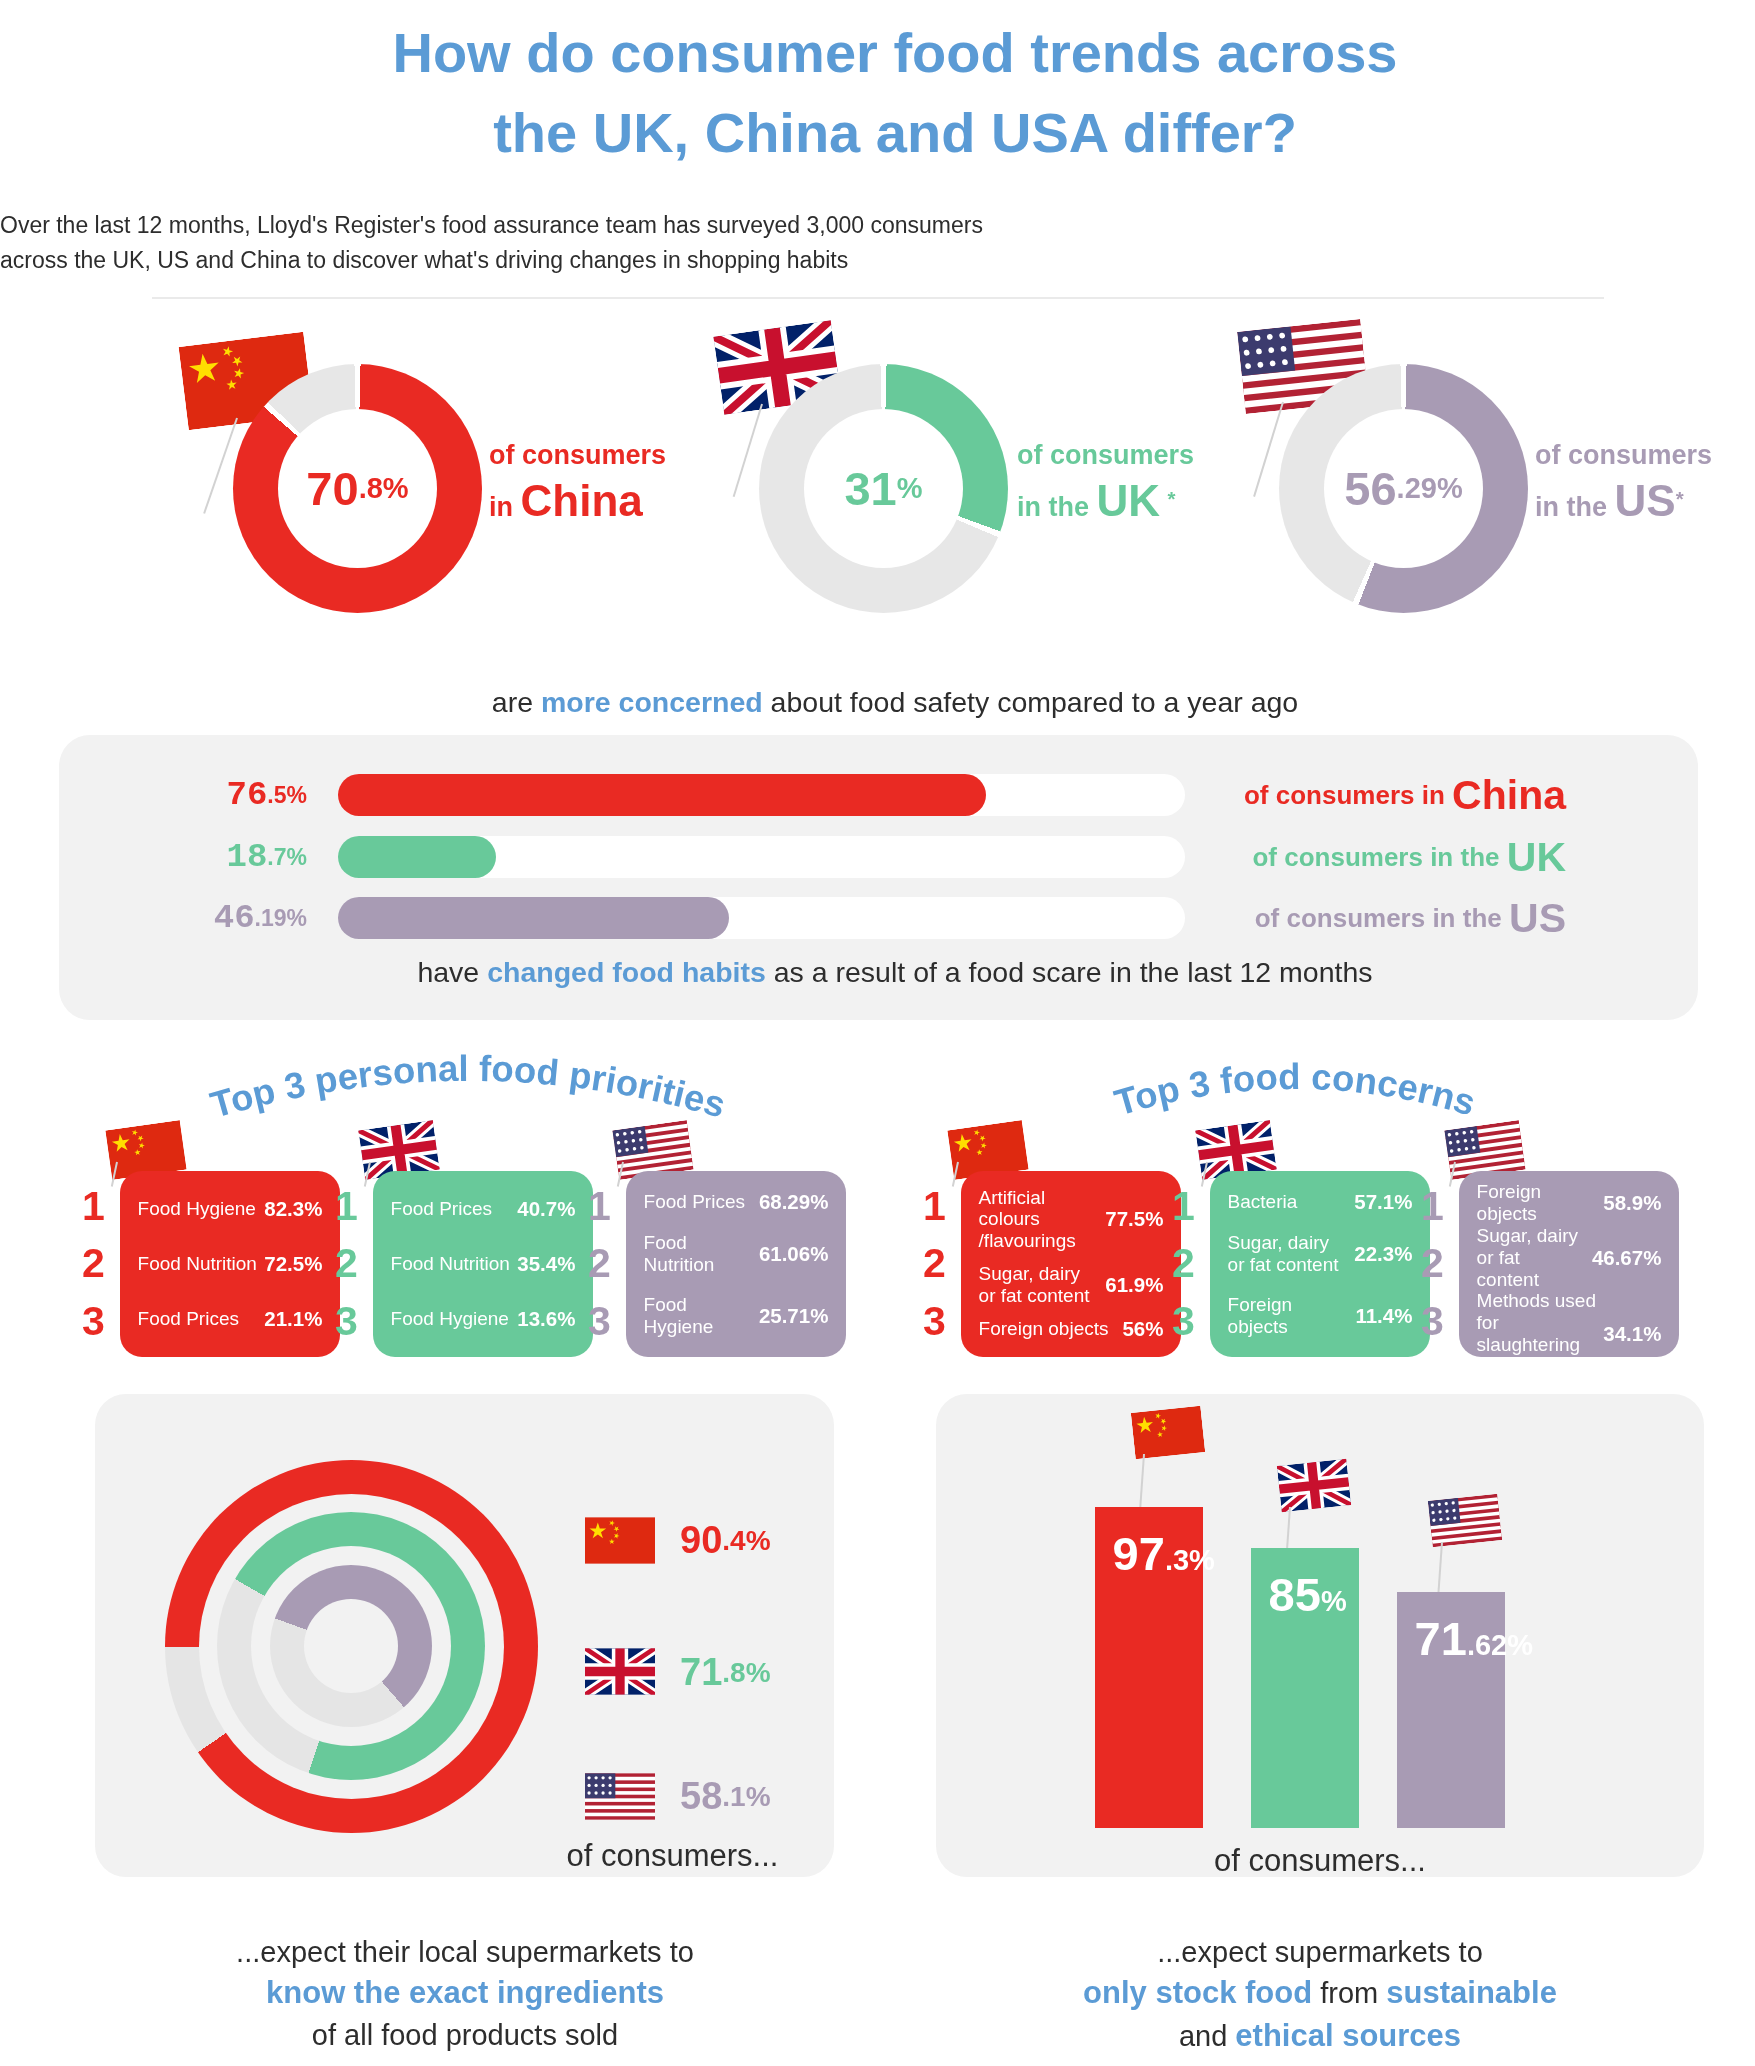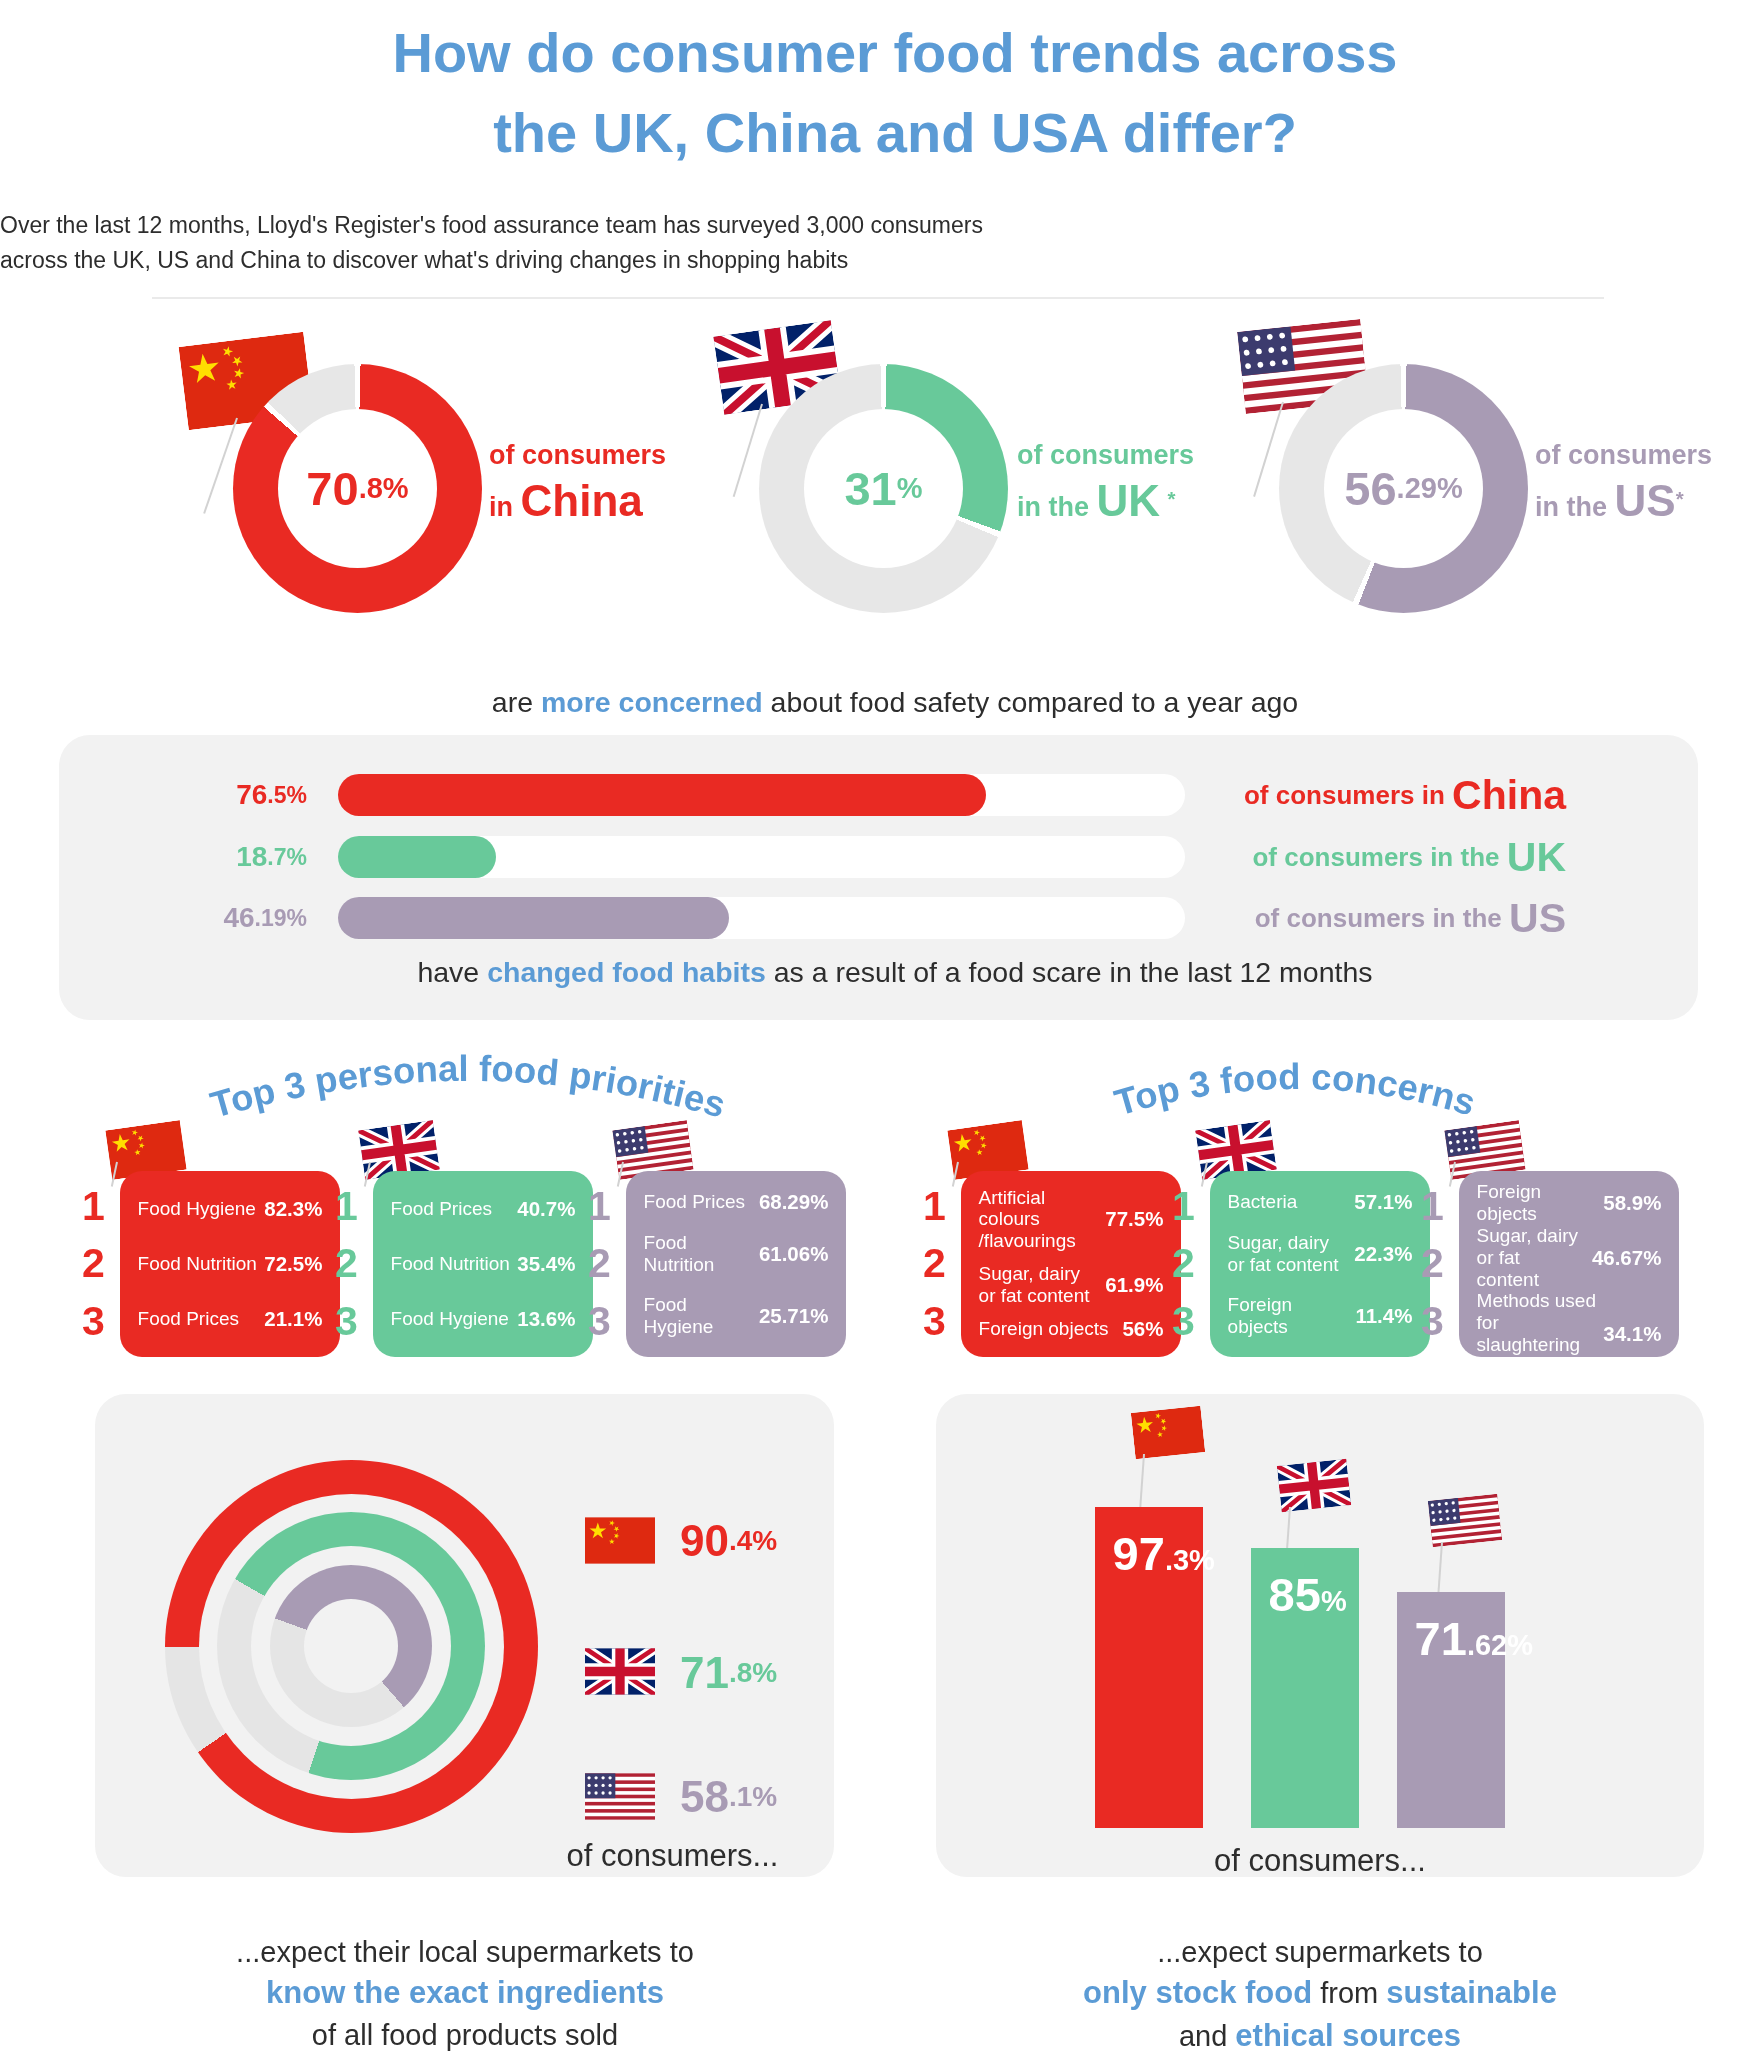--- a/index.html
+++ b/index.html
@@ -27,21 +27,21 @@
   .side-label .big{font-size:44px;}
   .side-label .ast{font-size:20.5px;vertical-align:super;}
 
   .cap{position:absolute;left:0;width:100%;text-align:center;font-size:28.5px;color:#2D2D2D;}
   .cap .hl{color:#5B9BD5;font-weight:bold;}
 
   .graybox{position:absolute;background:#F2F2F2;border-radius:31px;}
 
   .hrow-pct{position:absolute;left:102px;width:205px;height:42px;text-align:right;
             display:flex;align-items:center;justify-content:flex-end;font-weight:bold;}
-  .hrow-pct .big{font-size:28px;}.hrow-pct .small{font-size:23px;}
+  .hrow-pct .big{font-size:34px;font-family:Liberation Mono, monospace;}.hrow-pct .small{font-size:23px;}
   .track{position:absolute;left:338px;width:847px;height:42px;background:#ffffff;border-radius:21px;}
   .fill{position:absolute;left:0;top:0;height:100%;border-radius:21px;}
   .hrow-lab{position:absolute;left:1200px;width:366px;height:42px;display:flex;
             align-items:center;justify-content:flex-end;font-weight:bold;font-size:26px;gap:7.3px;}
   .hrow-lab .big{font-size:41px;}
 
   .arch{position:absolute;}
 
   .tcol{position:absolute;display:flex;width:258px;height:186px;}
   .ranks{width:38px;display:flex;flex-direction:column;justify-content:space-around;
@@ -50,21 +50,21 @@
         justify-content:space-around;padding:10.2px 0;}
   .bg-red{background:#E92A23}.bg-green{background:#68C99A}.bg-purple{background:#A89BB4}
   .crow{display:flex;align-items:center;justify-content:space-between;padding:0 17.6px;gap:5.9px;}
   .crow .lab{font-size:19px;line-height:1.15;white-space:pre-line;}
   .crow .val{font-size:20.5px;font-weight:bold;white-space:nowrap;}
 
   .ring{position:absolute;border-radius:50%;}
   .ring::after{content:"";position:absolute;inset:34px;border-radius:50%;background:#F2F2F2;}
 
   .legend-pct{position:absolute;display:flex;align-items:center;font-weight:bold;}
-  .legend-pct .big{font-size:44px;}.legend-pct .small{font-size:28px;}
+  .legend-pct .big{font-size:38px;}.legend-pct .small{font-size:28px;}
 
   .vplot{position:absolute;left:936px;top:1498px;width:768px;height:330px;}
   .vbar{position:absolute;bottom:0;width:108px;}
   .vbar .vlab{padding:19px 0 0 17.6px;color:#ffffff;font-weight:bold;white-space:nowrap;}
   .vbar .big{font-size:47px;}.vbar .small{font-size:29px;}
 
   .footer-note{position:absolute;font-size:31px;color:#2D2D2D;text-align:center;margin-top:10px;}
   .bcap{position:absolute;text-align:center;color:#2D2D2D;font-size:29px;line-height:1.38;}
   .bcap .hl{color:#5B9BD5;font-weight:bold;font-size:31px;}
 </style>

